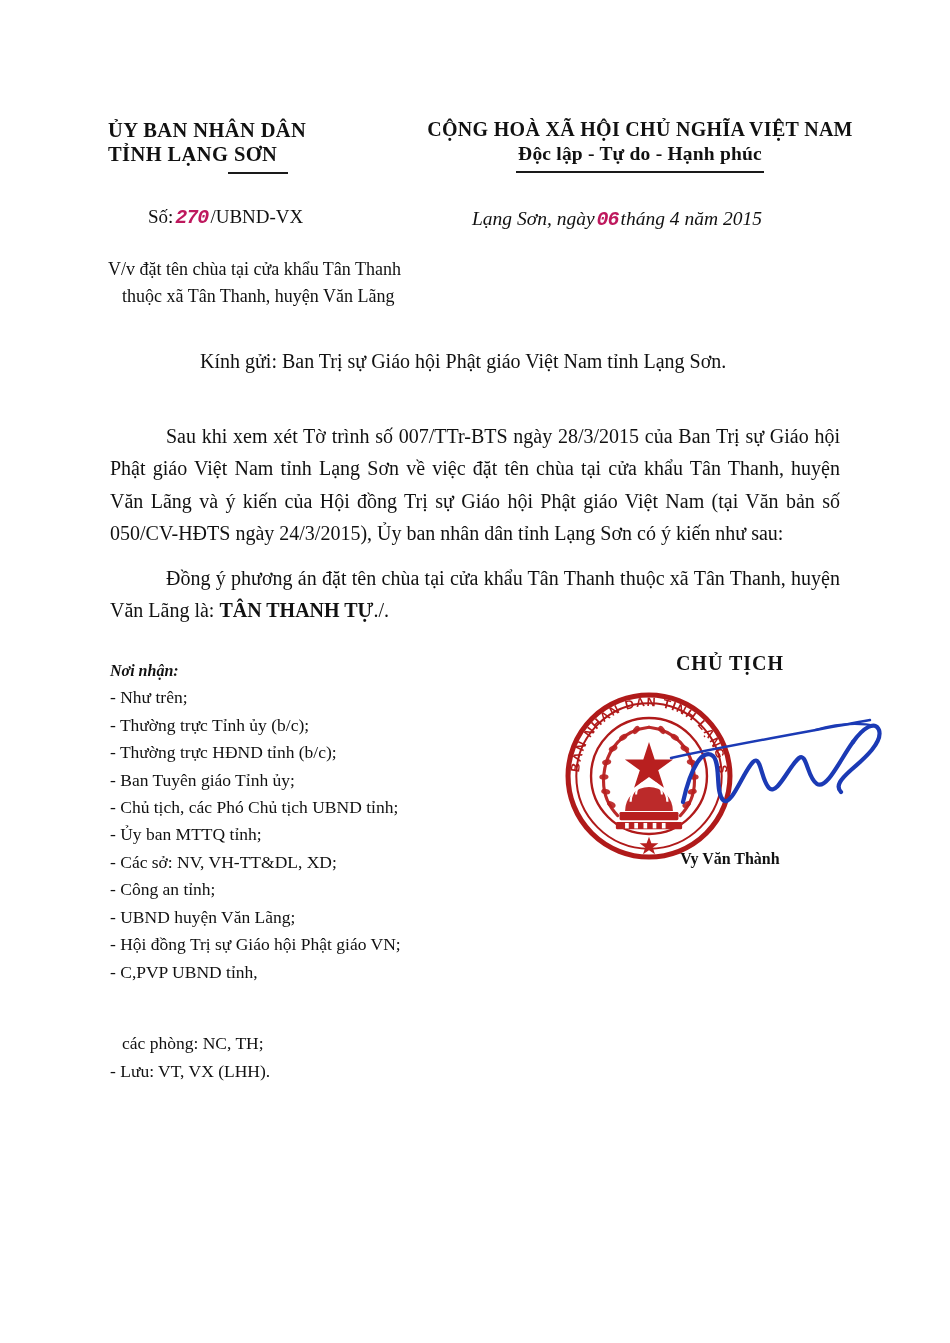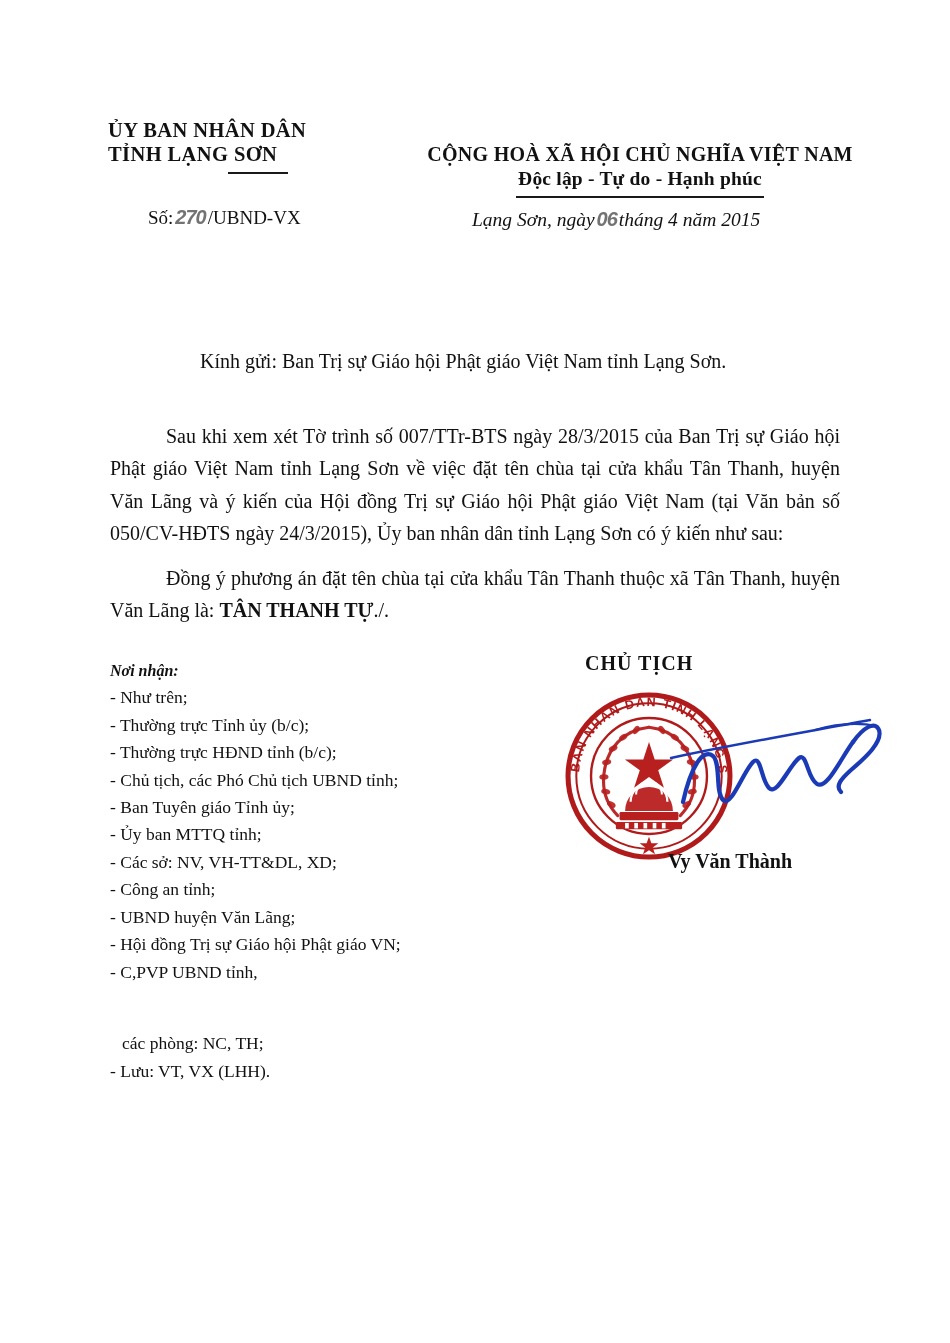--- a/index.html
+++ b/index.html
@@ -51,21 +51,21 @@
     line-height: 1.18;
     white-space: nowrap;
   }
   .hdr-line2 {
     font-weight: bold;
     font-size: 20.5px;
     letter-spacing: 0.4px;
     line-height: 1.18;
     white-space: nowrap;
   }
-  .hdr-right .hdr-line1 { font-size: 20px; letter-spacing: 0.3px; margin-top: 25px; }
+  .hdr-right .hdr-line1 { font-size: 20px; letter-spacing: 0.3px; }
   .hdr-right .hdr-line2 { font-size: 19.5px; letter-spacing: 0.2px; }
 
   .rule-short {
     width: 60px;
     height: 2px;
     background: #1a1a1a;
     margin: 6px auto 0 auto;
   }
   .rule-long {
     width: 248px;
@@ -76,22 +76,22 @@
 
   
   .docnum {
     position: absolute;
     left: 148px;
     top: 206px;
     font-size: 19px;
     white-space: nowrap;
   }
   .handwrite {
-    font-family: Liberation Sans, sans-serif;
-    color: #737373;
+    font-family: Liberation Mono, monospace;
+    color: #be185d;
     font-weight: bold;
     font-style: italic;
     font-size: 20px;
     letter-spacing: -1px;
     padding: 0 2px;
     text-align: center;
   }
 
   
   .dateline {
@@ -166,34 +166,35 @@
     left: 545px;
     top: 652px;
     width: 330px;
     height: 250px;
   }
   .sign-title {
     position: absolute;
     left: 0;
     top: 0;
     width: 330px;
+    text-align: center;
     font-weight: bold;
     font-size: 20px;
     letter-spacing: 1px;
     padding-left: 40px;
     box-sizing: border-box;
   }
   .sign-name {
     position: absolute;
     left: 0;
     top: 198px;
     width: 330px;
     text-align: center;
     font-weight: bold;
-    font-size: 20px;
+    font-size: 16px;
     padding-left: 40px;
     box-sizing: border-box;
   }
   .seal {
     position: absolute;
     left: 12px;
     top: 32px;
     width: 184px;
     height: 184px;
   }
@@ -228,35 +229,39 @@
 
   <div class="docnum">
     <span>Số:</span><span class="handwrite">270</span><span>/UBND-VX</span>
   </div>
 
   <div class="dateline">
     <span>Lạng Sơn, ngày</span><span class="handwrite">06</span><span>tháng 4</span>
     <span>năm 2015</span>
   </div>
 
+  <div class="subject">
+    <span>V/v đặt tên chùa tại cửa khẩu Tân Thanh</span>
+    <span class="l2">thuộc xã Tân Thanh, huyện Văn Lãng</span>
+  </div>
 
   <div class="kinhgui">Kính gửi: Ban Trị sự Giáo hội Phật giáo Việt Nam tỉnh Lạng Sơn.</div>
 
   <div class="body-text">
     <p>Sau khi xem xét Tờ trình số 007/TTr-BTS ngày 28/3/2015 của Ban Trị sự Giáo hội Phật giáo Việt Nam tỉnh Lạng Sơn về việc đặt tên chùa tại cửa khẩu Tân Thanh, huyện Văn Lãng và ý kiến của Hội đồng Trị sự Giáo hội Phật giáo Việt Nam (tại Văn bản số 050/CV-HĐTS ngày 24/3/2015), Ủy ban nhân dân tỉnh Lạng Sơn có ý kiến như sau:</p>
     <p class="second"><span>Đồng ý phương án đặt tên chùa tại cửa khẩu Tân Thanh thuộc xã Tân Thanh, huyện Văn Lãng là: </span><b>TÂN THANH TỰ</b><span>./.</span></p>
   </div>
 
   <div class="noinhan">
     <div class="title">Nơi nhận:</div>
     <div class="ni-item">- Như trên;</div>
     <div class="ni-item">- Thường trực Tỉnh ủy (b/c);</div>
     <div class="ni-item">- Thường trực HĐND tỉnh (b/c);</div>
+    <div class="ni-item">- Ban Tuyên giáo Tỉnh ủy;</div>
     <div class="ni-item">- Chủ tịch, các Phó Chủ tịch UBND tỉnh;</div>
-    <div class="ni-item">- Ban Tuyên giáo Tỉnh ủy;</div>
     <div class="ni-item">- Ủy ban MTTQ tỉnh;</div>
     <div class="ni-item">- Các sở: NV, VH-TT&amp;DL, XD;</div>
     <div class="ni-item">- Công an tỉnh;</div>
     <div class="ni-item">- UBND huyện Văn Lãng;</div>
     <div class="ni-item">- Hội đồng Trị sự Giáo hội Phật giáo VN;</div>
     <div class="ni-item">- C,PVP UBND tỉnh,</div>
     <div class="ni-sub">các phòng:  NC, TH;</div>
     <div class="ni-item">- Lưu: VT, VX (LHH).</div>
   </div>
 

